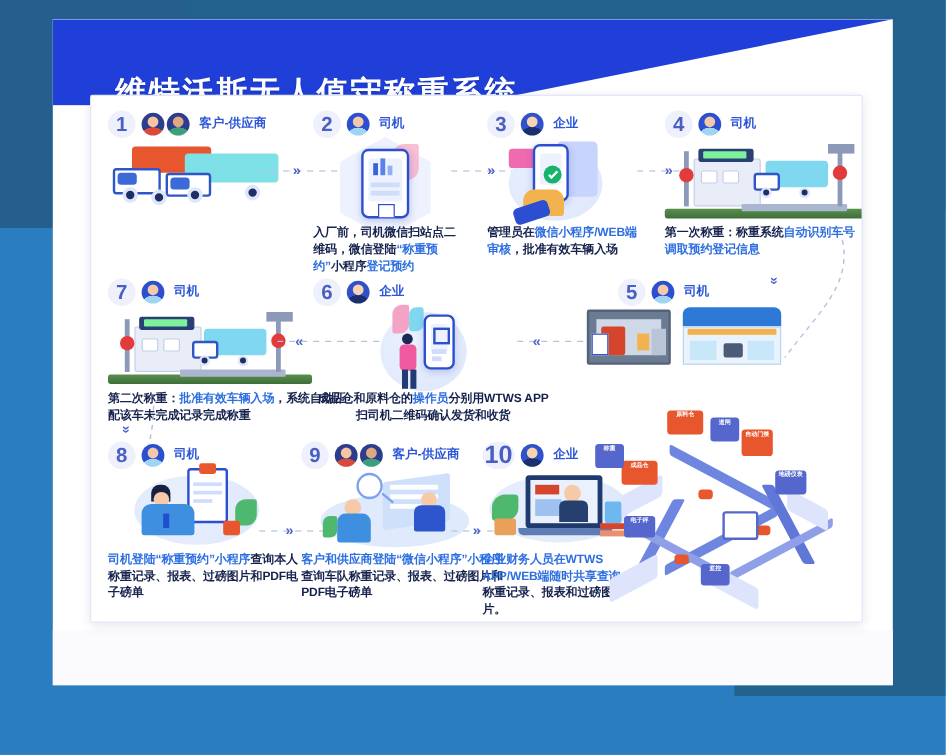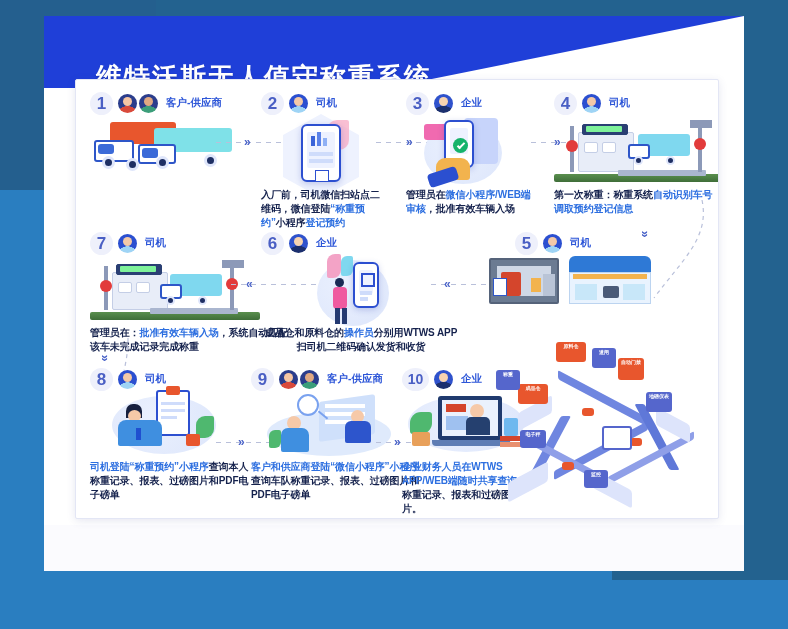--- a/index.html
+++ b/index.html
@@ -64,21 +64,21 @@
 
   
   .step { position: absolute; }
   .step-head { display: flex; align-items: center; height: 22px; }
   .step-num {
     font-size: 17px; font-weight: bold; color: #4a5fc4;
     width: 23px; height: 23px; line-height: 23px; text-align: center;
     background: #eef0fb; border-radius: 50%;
     margin-right: 5px; flex: none;
   }
-  .step-num.wide { width: 27px; font-size: 14px; }
+  .step-num.wide { width: 27px; font-size: 21px; }
   .avatars { display: flex; align-items: center; margin-right: 6px; }
   .av {
     width: 19px; height: 19px; border-radius: 50%;
     margin-right: 2px; flex: none; position: relative; overflow: hidden;
     box-shadow: 0 0 0 1px rgba(255,255,255,0.9);
   }
   .av-driver  { background: radial-gradient(circle at 50% 120%, #9fd4f5 0 42%, #2b4fd0 43% 100%); }
   .av-driver::after {
     content:""; position:absolute; left:5px; top:3px; width:9px; height:9px;
     border-radius:50%; background:#f3c9a8;
@@ -337,21 +337,21 @@
           <div class="twheel" style="left:108px; top:38px; width:9px; height:9px; border-width:2px;"></div>
           <div style="position:absolute; left:60px; bottom:6px; width:88px; height:6px; background:#aab6cf; border-radius:1px;"></div>
           <div class="gantry" style="left:14px; top:8px; height:44px;"></div>
           <div class="lamp" style="left:10px; top:22px; background:#e23b3b;"></div>
           <div class="gantry" style="left:140px; top:4px; height:48px;"></div>
           <div class="lamp" style="left:136px; top:20px; background:#e23b3b;"></div>
           <div style="position:absolute; left:132px; top:2px; width:22px; height:8px; background:#8c99b8;"></div>
         </div>
       </div>
       <div class="cap" style="left:0px; top:94px; width:200px;">
-        <span>管理员在：</span><span class="hl">批准有效车辆入场</span><span>，系统自动匹配该车未完成记录完成称重</span>
+        <span>第二次称重：</span><span class="hl">批准有效车辆入场</span><span>，系统自动匹配该车未完成记录完成称重</span>
       </div>
     </div>
 
     <div class="conn" style="left:155px; top:204px; width:110px;"></div>
     <div class="chev" style="left:170px; top:198px;">«</div>
 
     <div class="step" style="left:185px; top:152px; width:215px;">
       <div class="step-head">
         <div class="step-num">6</div>
         <div class="avatars">

